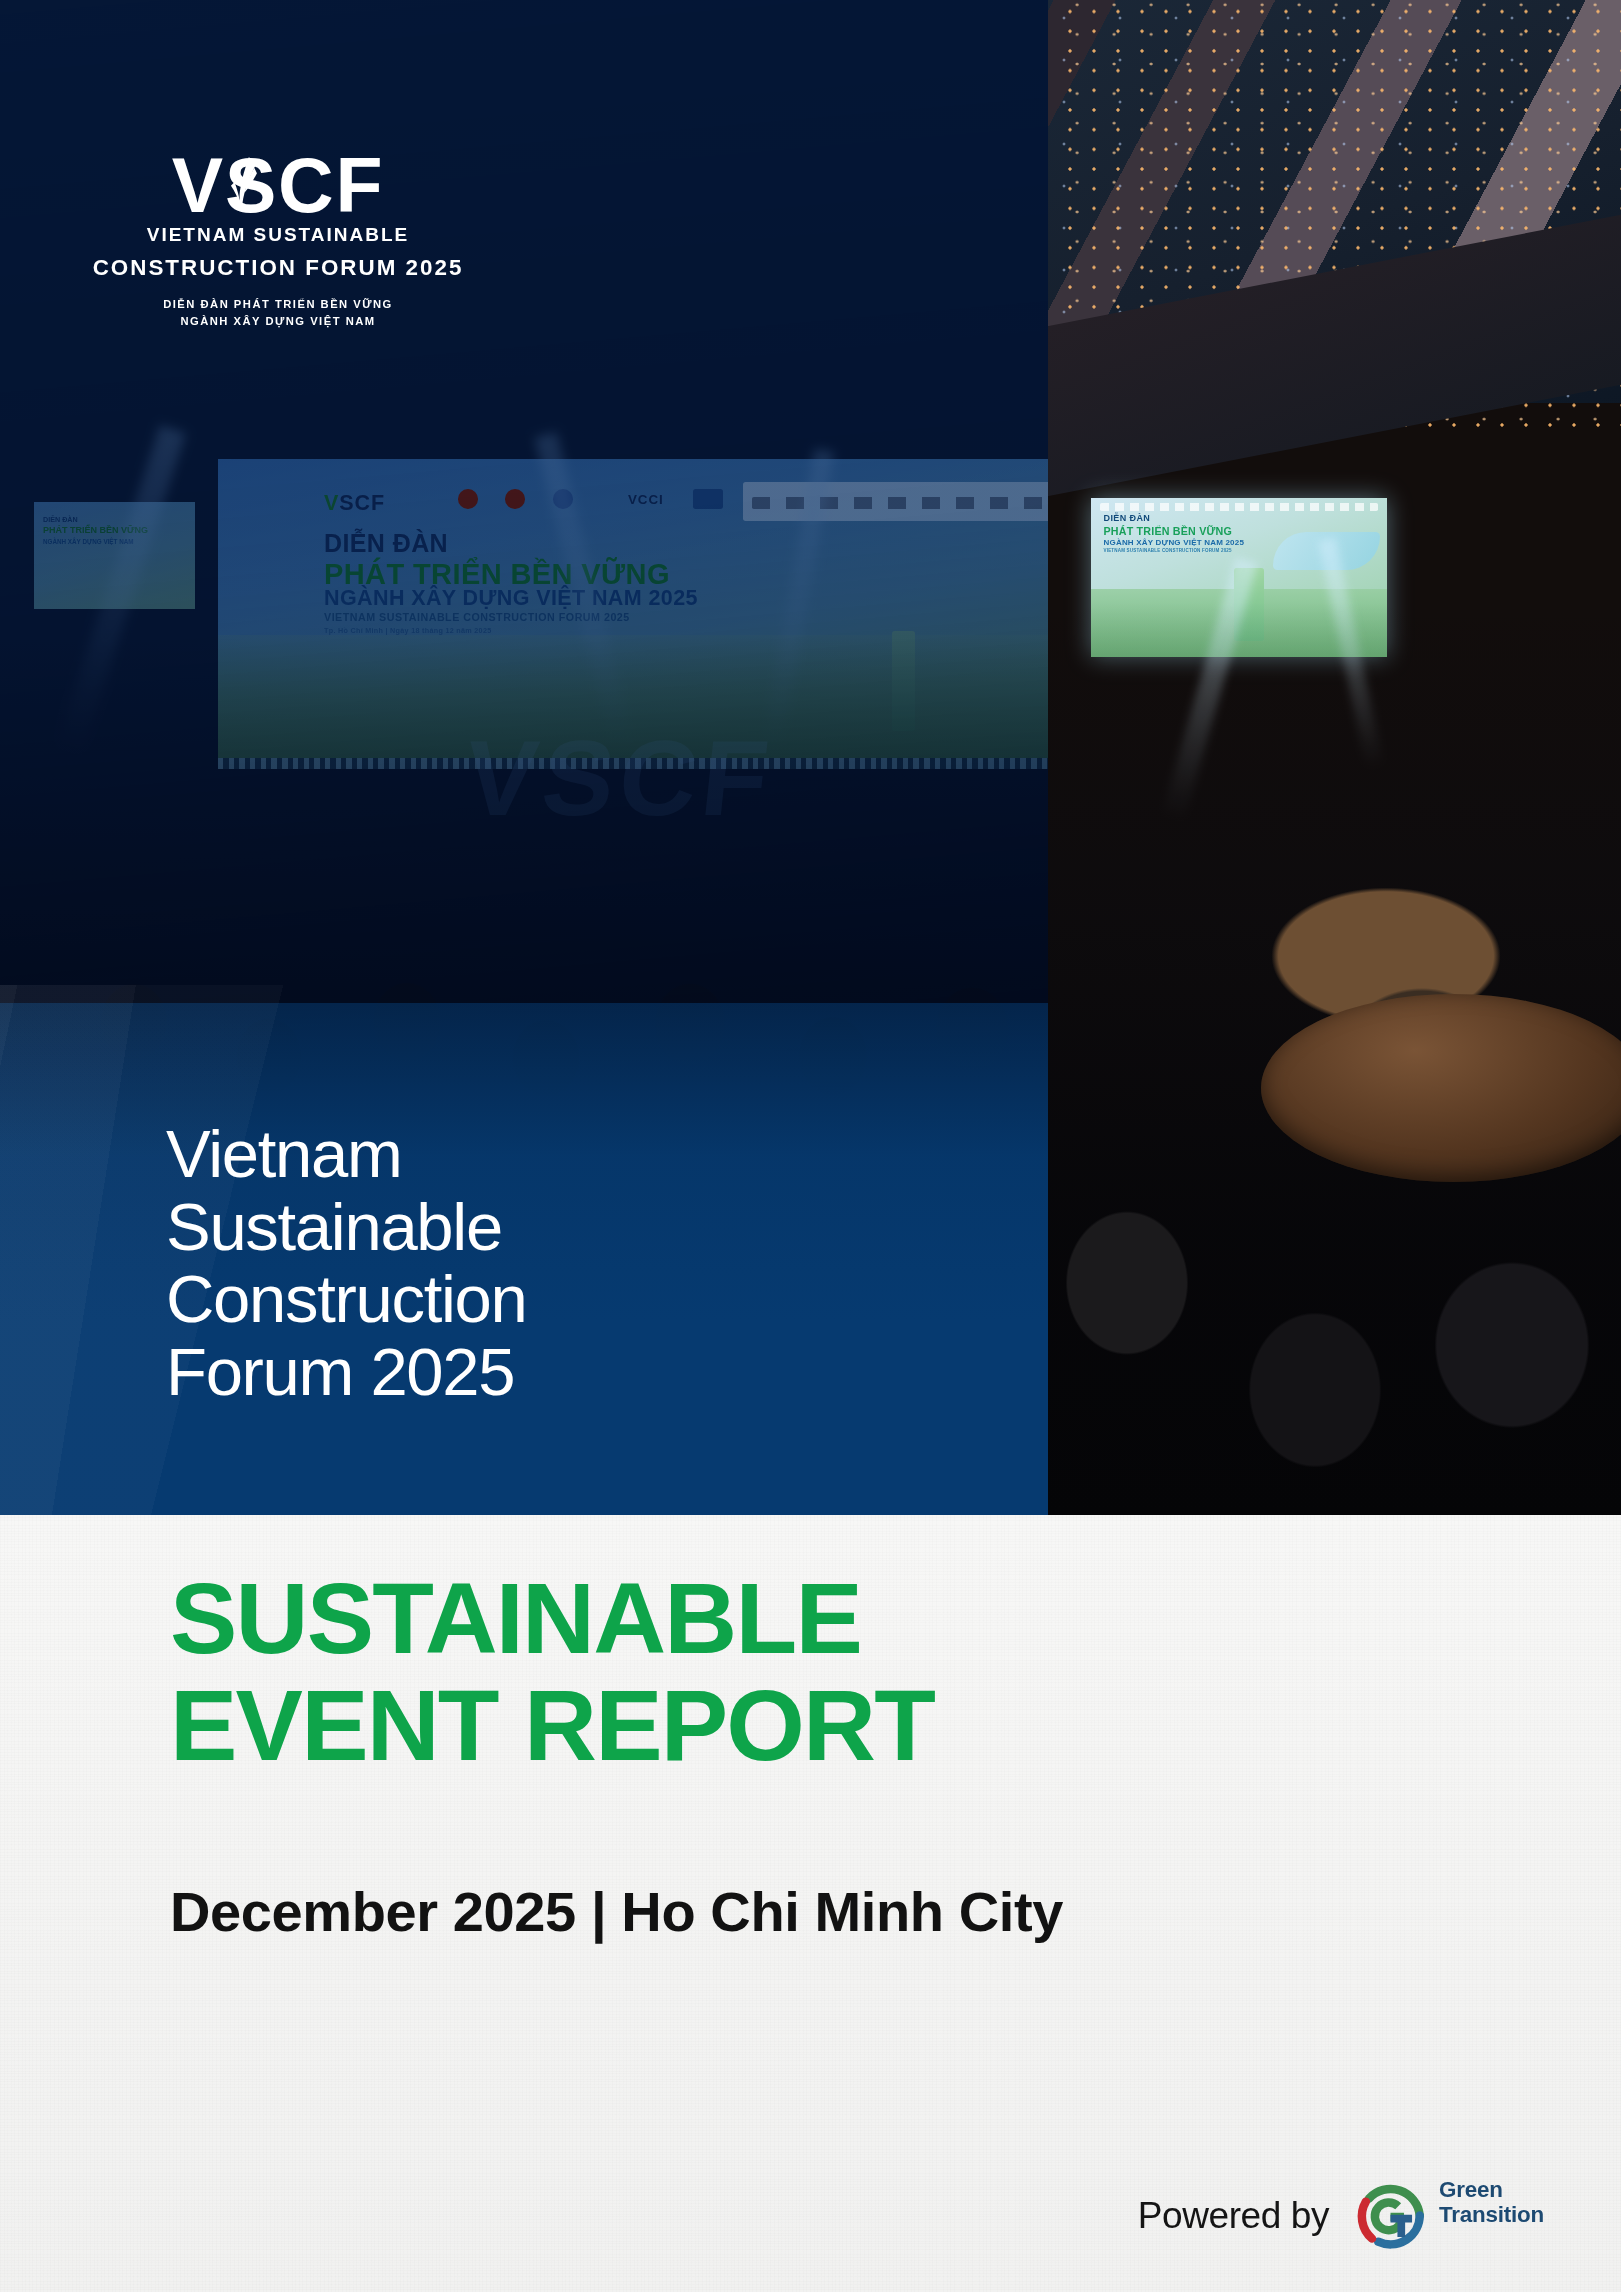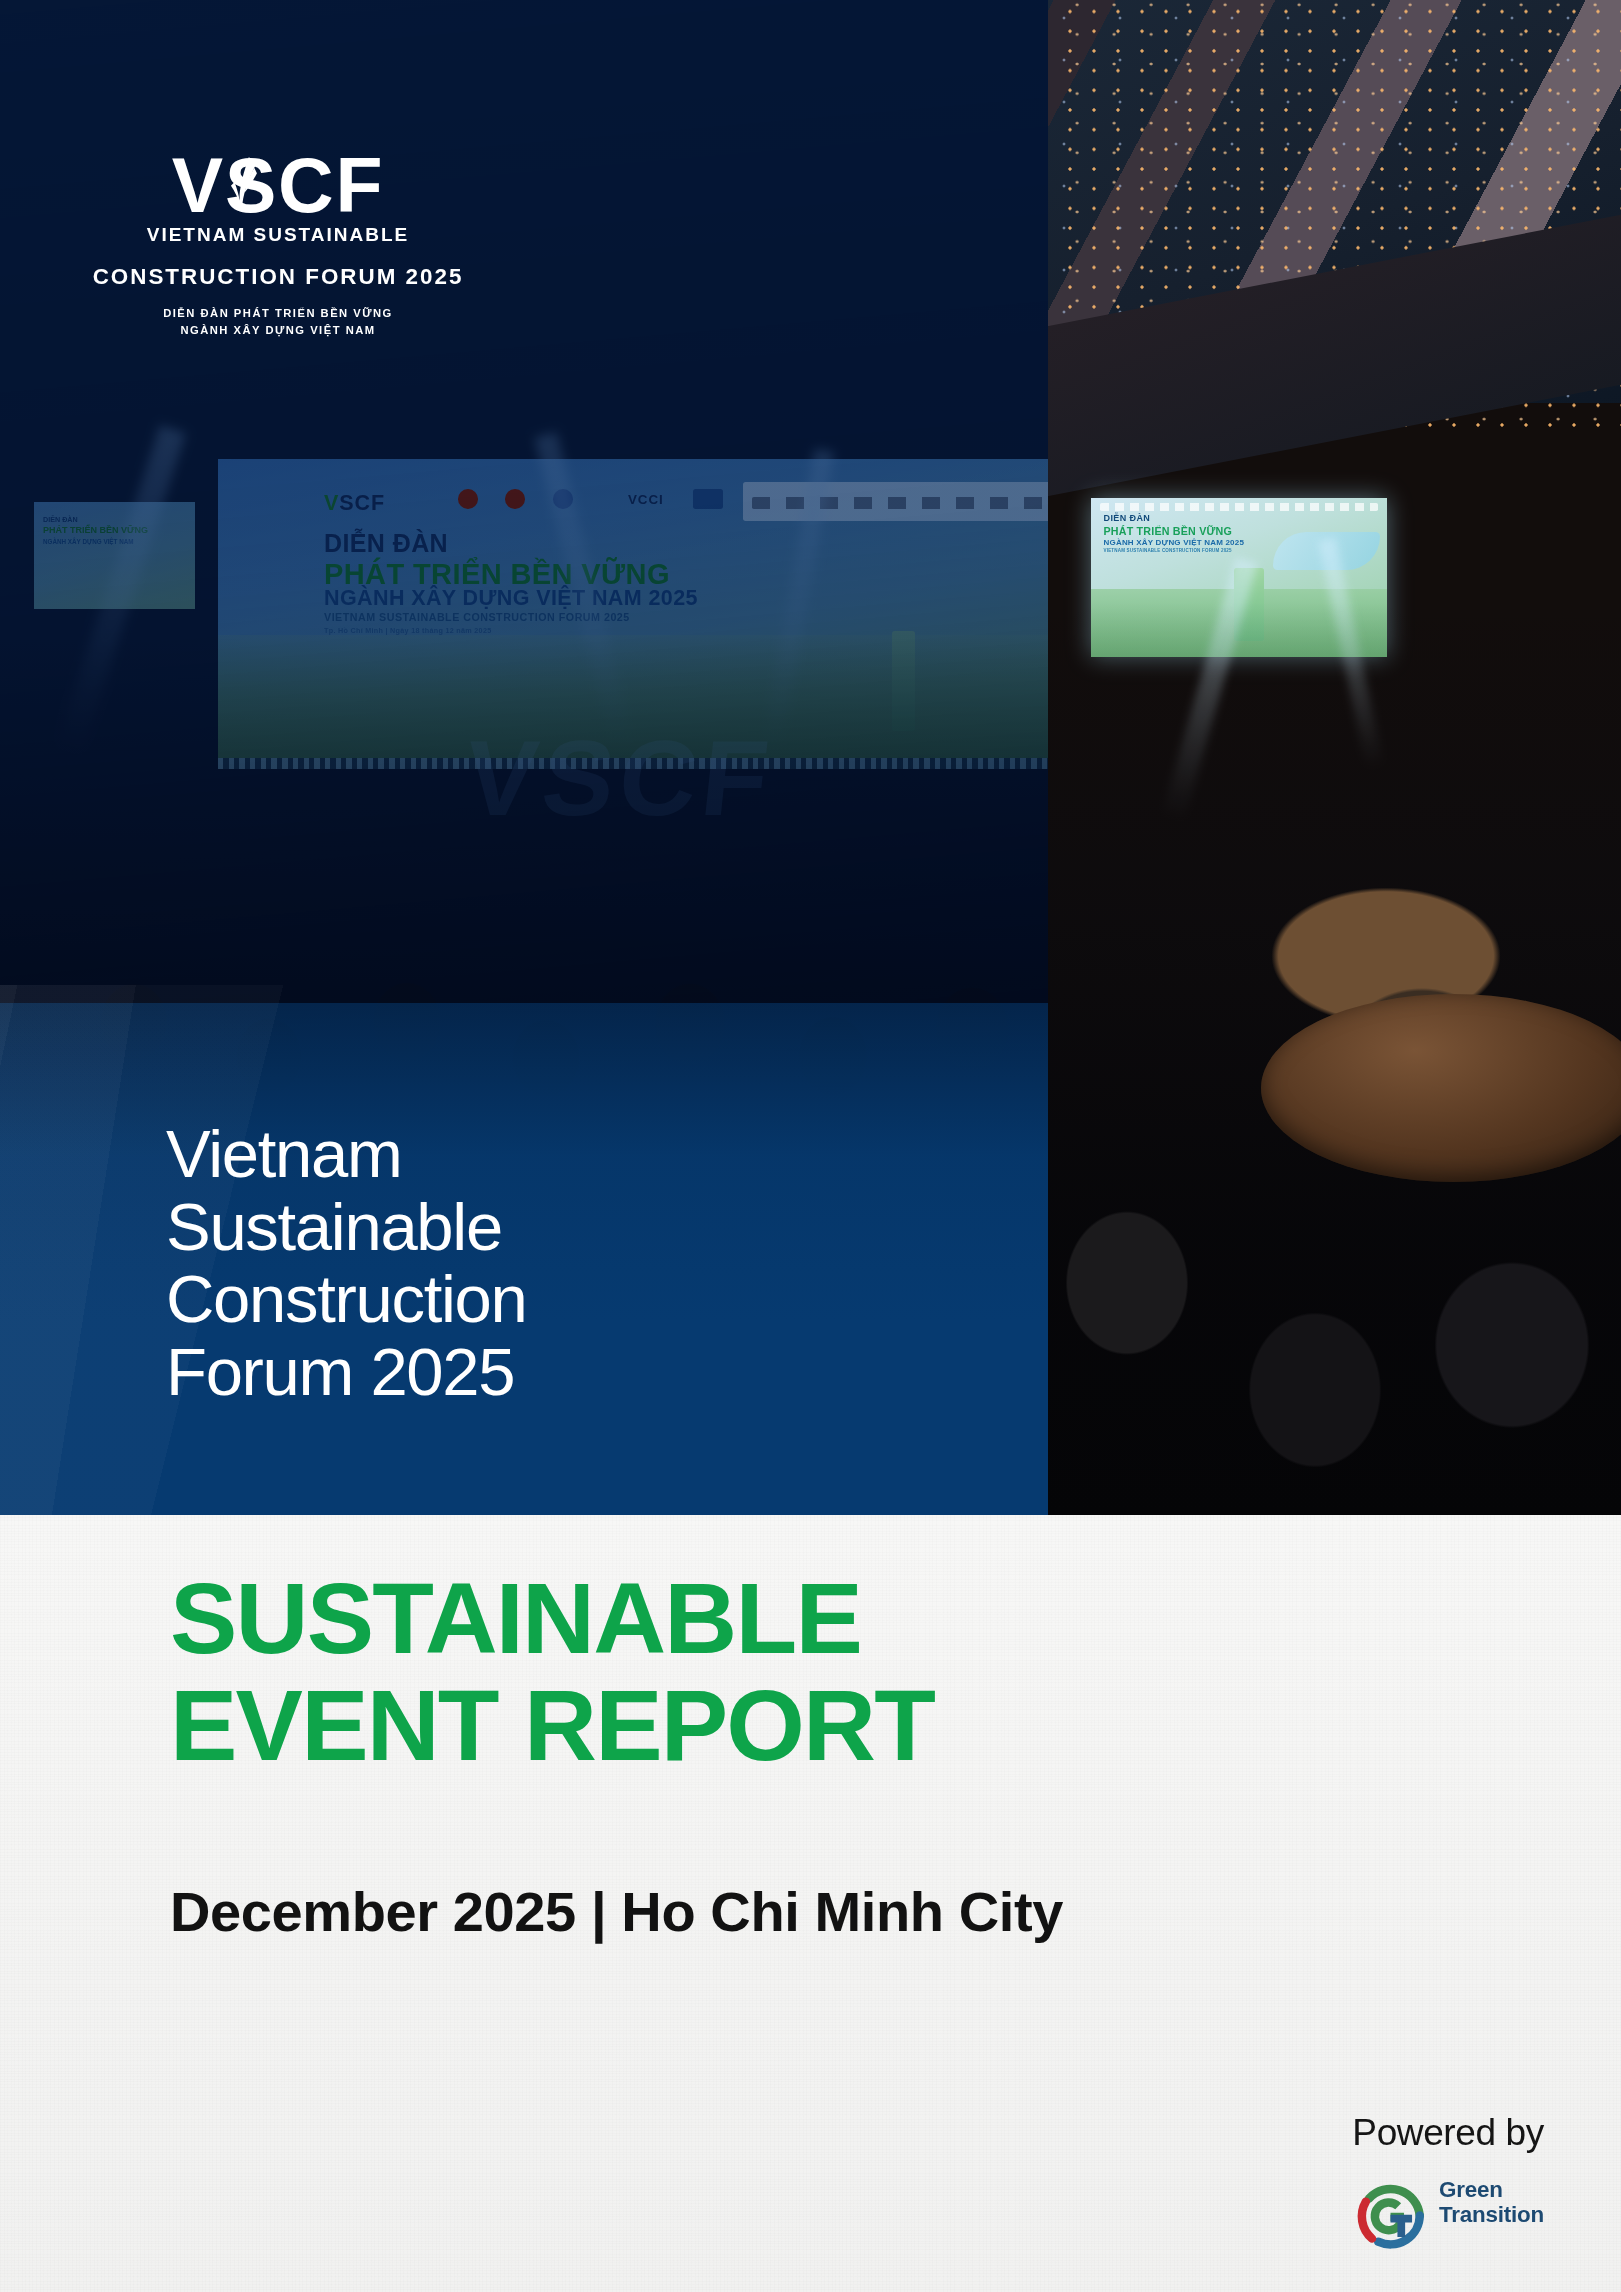--- a/index.html
+++ b/index.html
@@ -255,21 +255,21 @@
     display:inline-block;
   }
   .logo-leaf{
     position:absolute; left:50px; top:5.4px; width:43px; height:56px;
     pointer-events:none;
   }
   .logo-sub1{
     margin-top:3.6px; font-size:19px; font-weight:800; letter-spacing:2px; line-height:1.12;
   }
   .logo-sub2{
-    margin-top:18px; font-size:22.4px; font-weight:800; letter-spacing:2px; line-height:1.12;
+    margin-top:9px; font-size:22.4px; font-weight:800; letter-spacing:2px; line-height:1.12;
   }
   .logo-rule{ height:1.8px; background:rgba(255,255,255,.0); margin:8px 0 6.3px;}
   .logo-vn{
     font-size:11.2px; font-weight:700; letter-spacing:1.5px; line-height:1.55;
   }
 
   
   .hero-title{
     position:absolute; left:166px; top:1118px;
     color:#ffffff;
@@ -291,21 +291,21 @@
     position:absolute; left:170px; top:1879px;
     color:#121212;
     font-size:56px; font-weight:700;
     letter-spacing:-0.4px;
     white-space:nowrap;
   }
 
   
   .footer{
     position:absolute; right:77px; bottom:39px;
-    display:flex; align-items:center; gap:23px;flex-direction:column;
+    display:flex; align-items:center; gap:23px;
   }
   .powered{
     font-size:37px; font-weight:400; color:#151515; letter-spacing:-0.4px;
   }
   .gt-logo{ display:flex; gap:9.9px; }
   .gt-mark{ position:relative; width:77px; height:77px; }
   .gt-word{ line-height:1.12; }
   .gt-word .w1{ font-size:22.4px; font-weight:800; color:#1d4a72; letter-spacing:-0.2px;}
   .gt-word .w2{ font-size:22.4px; font-weight:800; color:#1d4a72; letter-spacing:-0.2px;}
 </style>

